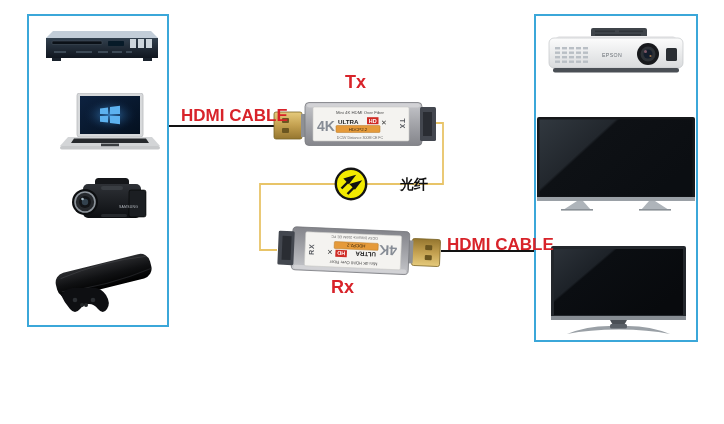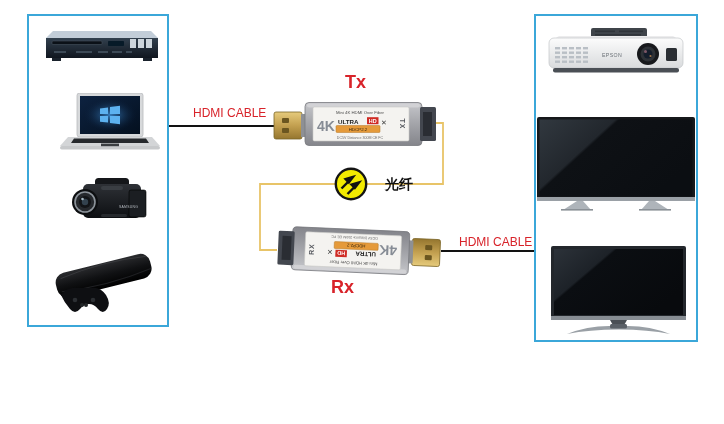--- a/index.html
+++ b/index.html
@@ -1,20 +1,20 @@
 <!DOCTYPE html>
 <html><head>
 <meta charset="utf-8">
 <style>
   html,body{margin:0;padding:0;background:#fff;}
   #canvas{position:relative;width:724px;height:424px;background:#ffffff;
           font-family:"Liberation Sans",sans-serif;overflow:hidden;}
   .abs{position:absolute;}
   .device-box{border:2px solid #3ba7d9;background:#fff;box-sizing:border-box;}
-  .red-label{color:#d8232a;font-weight:normal;font-size:12px;white-space:nowrap;margin-left:12px;}
+  .red-label{color:#d8232a;font-weight:bold;font-size:17px;white-space:nowrap;}
   .tr-label{color:#d8232a;font-weight:bold;font-size:18px;}
   .fiber-text{color:#111;font-weight:bold;font-size:14px;}
   .cable-line{background:#121212;height:2px;}
   svg{display:block;}
   svg text{font-family:"Liberation Sans",sans-serif;}
 </style>
 </head>
 <body>
 
 <div id="canvas">
@@ -280,19 +280,19 @@
       <text x="86" y="31.8" text-anchor="middle" font-size="4.4" fill="#39280f">HDCP2.2</text>
       <text x="88" y="39.6" text-anchor="middle" font-size="3.6" fill="#6a6a6a">DC5V  Distance 300M  CE FC</text>
       <text x="128" y="25" transform="rotate(90 128 25)" text-anchor="middle" font-size="7" font-weight="bold" fill="#55585e" letter-spacing="1">RX</text>
     </g>
   </svg>
 
   <div class="abs red-label" style="left:181px;top:106px;">HDMI CABLE</div>
 
   <div class="abs tr-label" style="left:345px;top:72px;">Tx</div>
 
-  <div class="abs fiber-text" style="left:385px;top:176px;">光纤</div>
+  <div class="abs fiber-text" style="left:400px;top:176px;">光纤</div>
 
   <div class="abs tr-label" style="left:331px;top:277px;">Rx</div>
 
   <div class="abs red-label" style="left:447px;top:235px;">HDMI CABLE</div>
 
 </div>
 
 </body></html>

